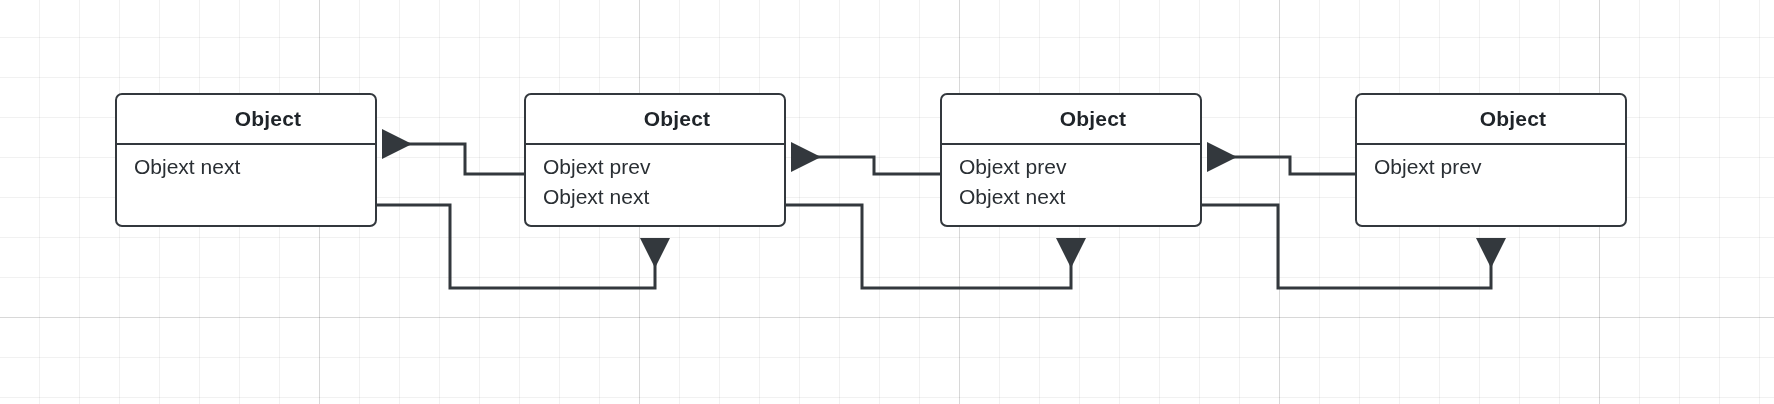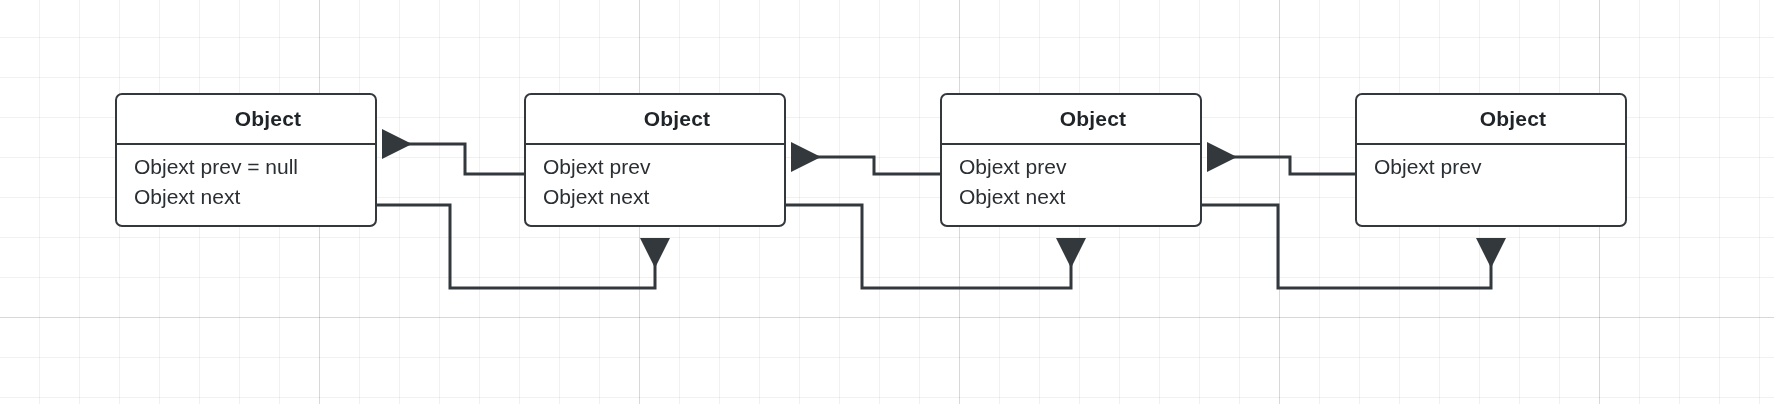--- a/index.html
+++ b/index.html
@@ -94,21 +94,20 @@
 
       <path d="M284,205 L450,205 L450,288 L655,288 L655,238" marker-end="url(#arrow-up)"></path>
       <path d="M692,205 L862,205 L862,288 L1071,288 L1071,238" marker-end="url(#arrow-up)"></path>
       <path d="M1108,205 L1278,205 L1278,288 L1491,288 L1491,238" marker-end="url(#arrow-up)"></path>
     </g>
   </svg>
 
   <div class="node" style="left:115px; top:93px; width:262px; height:134px;">
     <div class="node-title">Object</div>
     <div class="node-fields">
-      <div class="field">Objext prev = null</div>
       <div class="field">Objext next</div>
     </div>
   </div>
 
   <div class="node" style="left:524px; top:93px; width:262px; height:134px;">
     <div class="node-title">Object</div>
     <div class="node-fields">
       <div class="field">Objext prev</div>
       <div class="field">Objext next</div>
     </div>

